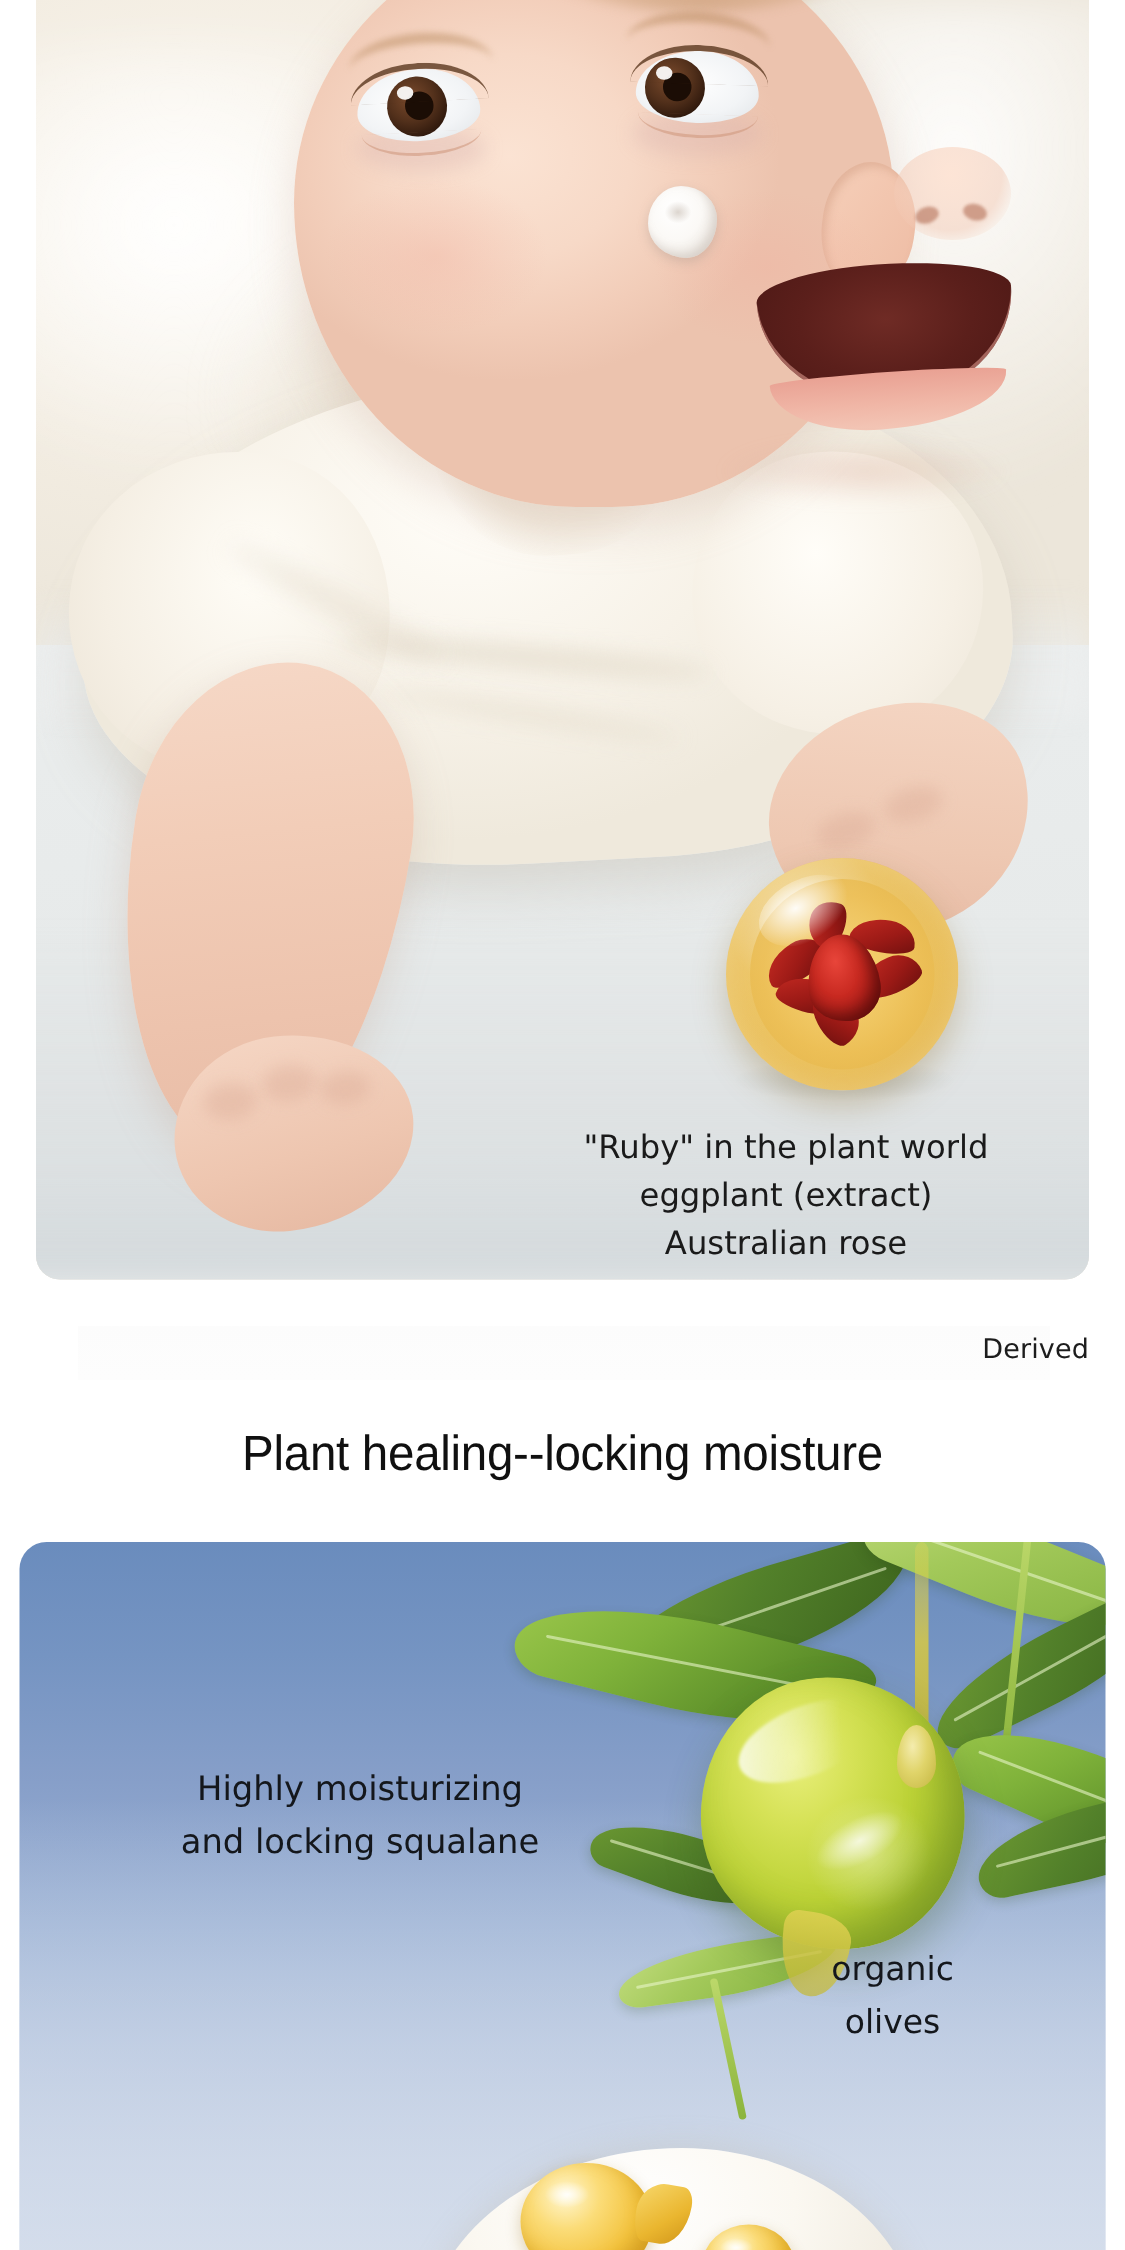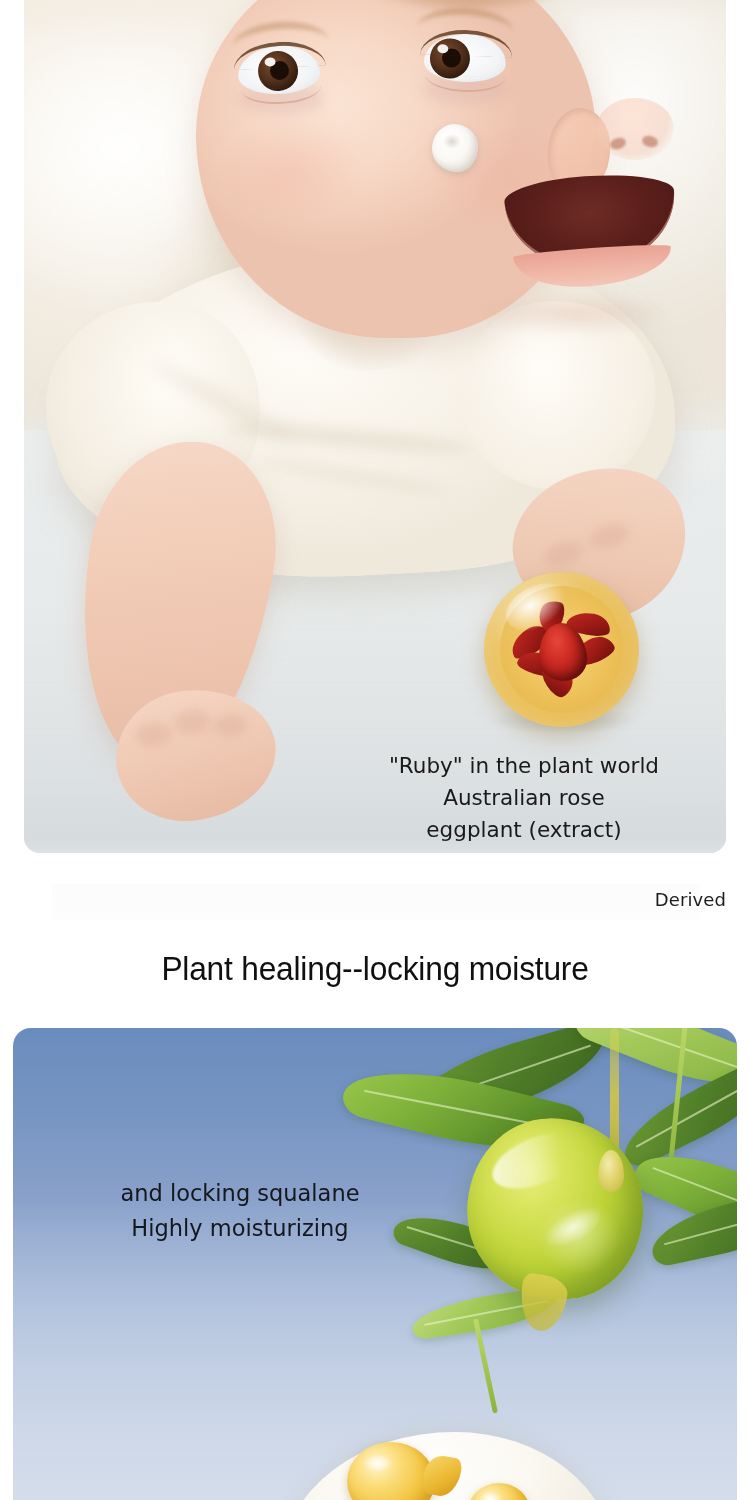--- a/index.html
+++ b/index.html
@@ -462,22 +462,22 @@
         <div class="petal" style="left:58px;top:34px;width:42px;height:24px;transform:rotate(-14deg);"></div>
         <div class="petal" style="left:22px;top:56px;width:36px;height:26px;transform:rotate(66deg);"></div>
         <div class="petal" style="left:26px;top:-6px;width:32px;height:24px;transform:rotate(-62deg);"></div>
         <div class="bud"></div>
       </div>
       <div class="sphere-hl"></div>
     </div>
 
     <div class="baby-caption">
       <span class="cl">"Ruby" in the plant world</span>
+      <span class="cl">eggplant (extract)</span>
       <span class="cl">Australian rose</span>
-      <span class="cl">eggplant (extract)</span>
     </div>
   </div>
 
   <div class="mid-band"></div>
   <div class="moisture">Derived</div>
   <div class="headline">Plant healing--locking moisture</div>
 
   <div class="olive-panel">
     <div class="sky-haze"></div>
 
@@ -525,19 +525,21 @@
         <div class="capsule-hl" style="left:16px;top:12px;width:30px;height:18px;"></div>
       </div>
       <div class="tail t1" style="left:411px;top:428px;"></div>
       <div class="capsule small" style="left:455px;top:455px;">
         <div class="capsule-hl" style="left:12px;top:9px;width:22px;height:13px;"></div>
       </div>
     </div>
   </div>
 
   <div class="olive-text-b">
+    <span class="cl">Highly moisturizing</span>
     <span class="cl">and locking squalane</span>
-    <span class="cl">Highly moisturizing</span>
   </div>
   <div class="olive-label">
+    <span class="cl">organic</span>
+    <span class="cl">olives</span>
   </div>
 
 </div>
 
 </body></html>

